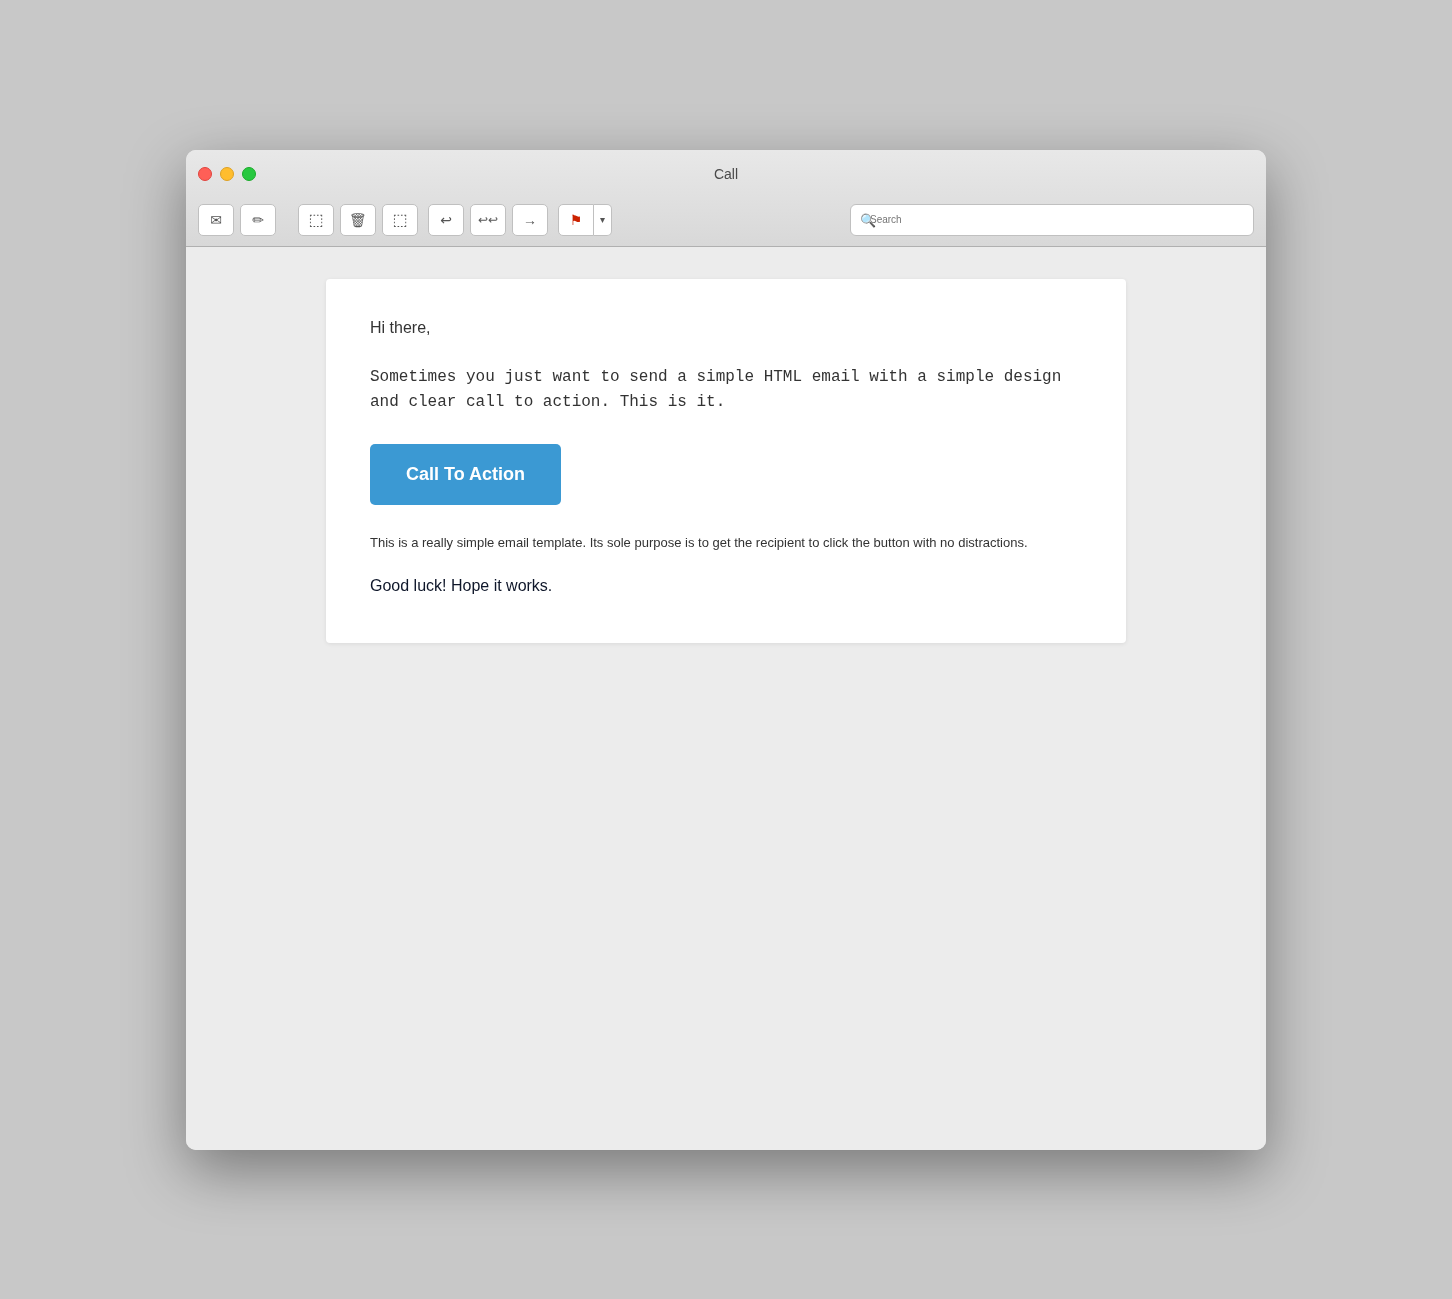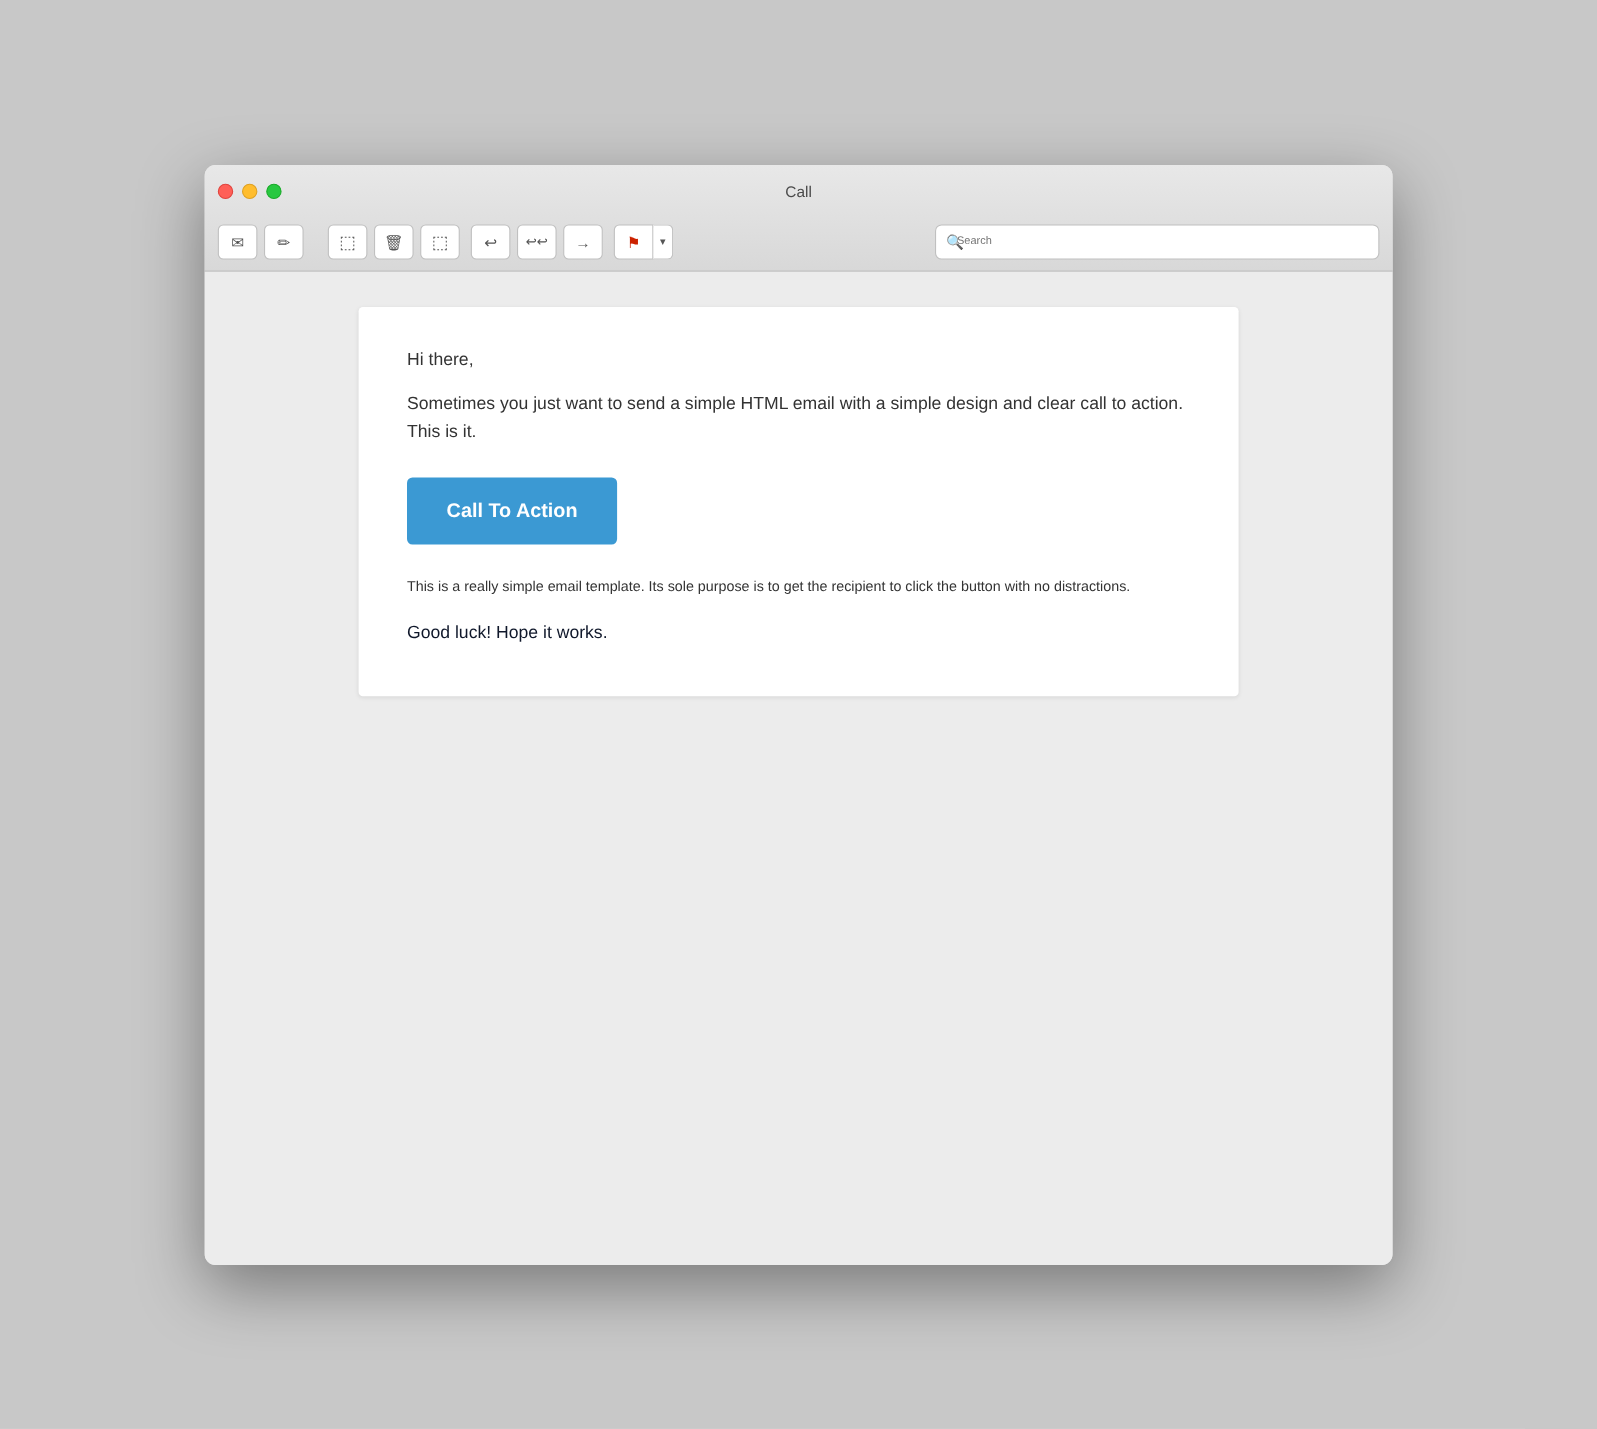--- a/index.html
+++ b/index.html
@@ -170,28 +170,29 @@
       background: white;
       border-radius: 4px;
       padding: 40px 44px 44px;
       width: 800px;
       box-shadow: 0 1px 4px rgba(0,0,0,0.08);
     }
 
     .email-greeting {
       font-size: 16px;
       color: #333;
-      margin-bottom: 18px;
+      margin-bottom: 28px;
     }
 
     .email-intro {
       font-size: 16px;
       color: #333;
       line-height: 1.6;
       margin-bottom: 28px;
+      font-family: Liberation Mono, monospace;
     }
 
     .cta-button {
       background: #3b99d3;
       color: white;
       border: none;
       border-radius: 5px;
       padding: 20px 36px;
       font-size: 18px;
       font-weight: 700;

